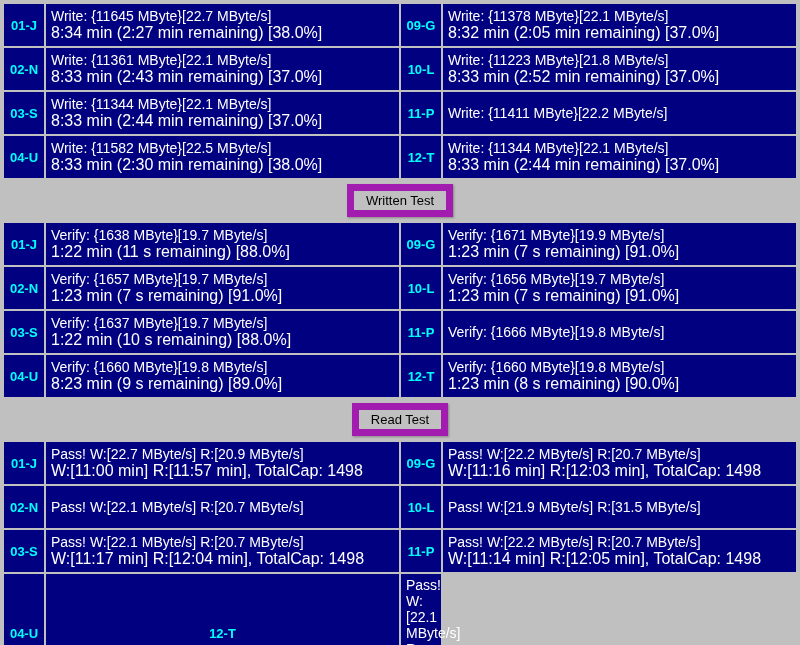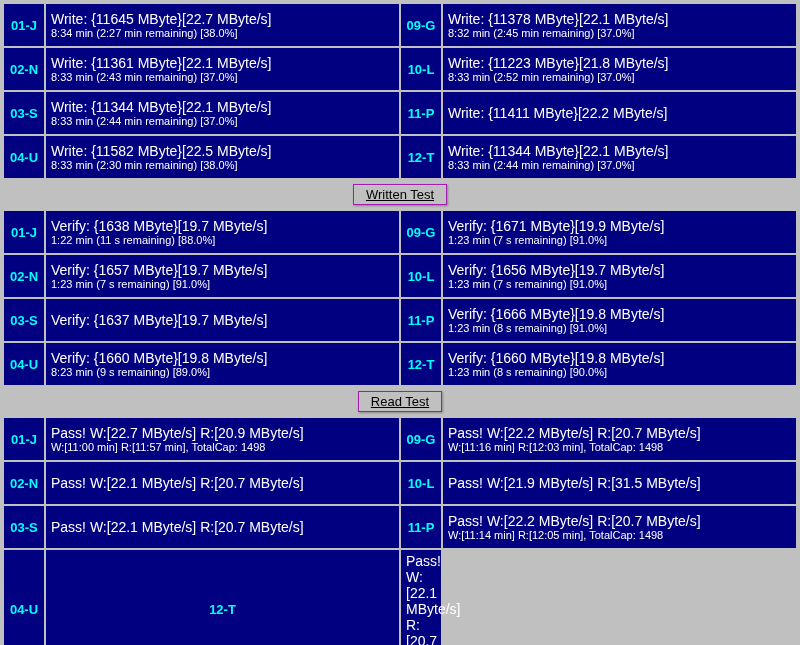--- a/index.html
+++ b/index.html
@@ -25,21 +25,21 @@
       display: flex;
       flex-direction: column;
       justify-content: center;
       min-height: 42px;
     }
     .cell-line1 {
       font-size: 14px;
       font-weight: normal;
     }
     .cell-line2 {
-      font-size: 11px;
+      font-size: 16px;
     }
     .row-id {
       background: #000080;
       color: #00ffff;
       font-weight: bold;
       font-size: 13px;
       display: flex;
       align-items: center;
       justify-content: center;
       min-height: 42px;
@@ -50,23 +50,22 @@
       font-size: 13px;
       color: #000000;
       font-weight: normal;
       background: #c0c0c0;
       margin: 3px 0;
     }
     .divider-label {
       background: #c0c0c0;
       display: inline-block;
       padding: 2px 12px;
-      border: 1px solid #a21caf;
+      border: 7px solid #a21caf;
       box-shadow: 1px 1px 2px rgba(0,0,0,0.3);
-      text-decoration: underline;
     }
     .full-row {
       display: grid;
       grid-template-columns: 40px 1fr 40px 1fr;
       gap: 2px;
       margin-bottom: 2px;
     }
     .bottom-bar {
       background: #808080;
       color: #ffffff;
@@ -85,21 +84,21 @@
   <div class="section" id="write-rows">
       <div class="full-row">
         <div class="row-id">01-J</div>
         <div class="cell">
           <div class="cell-line1">Write: {11645 MByte}[22.7 MByte/s]</div>
           <div class="cell-line2">8:34 min (2:27 min remaining)  [38.0%]</div>
         </div>
         <div class="row-id">09-G</div>
         <div class="cell">
           <div class="cell-line1">Write: {11378 MByte}[22.1 MByte/s]</div>
-          <div class="cell-line2">8:32 min (2:45 min remaining)  [37.0%]</div>
+          <div class="cell-line2">8:32 min (2:05 min remaining)  [37.0%]</div>
         </div>
       </div>
       <div class="full-row">
         <div class="row-id">02-N</div>
         <div class="cell">
           <div class="cell-line1">Write: {11361 MByte}[22.1 MByte/s]</div>
           <div class="cell-line2">8:33 min (2:43 min remaining)  [37.0%]</div>
         </div>
         <div class="row-id">10-L</div>
         <div class="cell">
@@ -158,25 +157,25 @@
         <div class="row-id">10-L</div>
         <div class="cell">
           <div class="cell-line1">Verify: {1656 MByte}[19.7 MByte/s]</div>
           <div class="cell-line2">1:23 min (7 s remaining)  [91.0%]</div>
         </div>
       </div>
       <div class="full-row">
         <div class="row-id">03-S</div>
         <div class="cell">
           <div class="cell-line1">Verify: {1637 MByte}[19.7 MByte/s]</div>
+          <div class="cell-line2">1:22 min (10 s remaining)  [88.0%]</div>
         </div>
         <div class="row-id">11-P</div>
         <div class="cell">
           <div class="cell-line1">Verify: {1666 MByte}[19.8 MByte/s]</div>
-          <div class="cell-line2">1:23 min (8 s remaining)  [91.0%]</div>
         </div>
       </div>
       <div class="full-row">
         <div class="row-id">04-U</div>
         <div class="cell">
           <div class="cell-line1">Verify: {1660 MByte}[19.8 MByte/s]</div>
           <div class="cell-line2">8:23 min (9 s remaining)  [89.0%]</div>
         </div>
         <div class="row-id">12-T</div>
         <div class="cell">
@@ -210,20 +209,21 @@
         </div>
         <div class="row-id">10-L</div>
         <div class="cell">
           <div class="cell-line1">Pass! W:[21.9 MByte/s] R:[31.5 MByte/s]</div>
         </div>
       </div>
       <div class="full-row">
         <div class="row-id">03-S</div>
         <div class="cell">
           <div class="cell-line1">Pass! W:[22.1 MByte/s] R:[20.7 MByte/s]</div>
+          <div class="cell-line2">W:[11:17 min] R:[12:04 min], TotalCap: 1498</div>
         </div>
         <div class="row-id">11-P</div>
         <div class="cell">
           <div class="cell-line1">Pass! W:[22.2 MByte/s] R:[20.7 MByte/s]</div>
           <div class="cell-line2">W:[11:14 min] R:[12:05 min], TotalCap: 1498</div>
         </div>
       </div>
       <div class="full-row">
         <div class="row-id">04-U</div>
         <div class="row-id">12-T</div>

